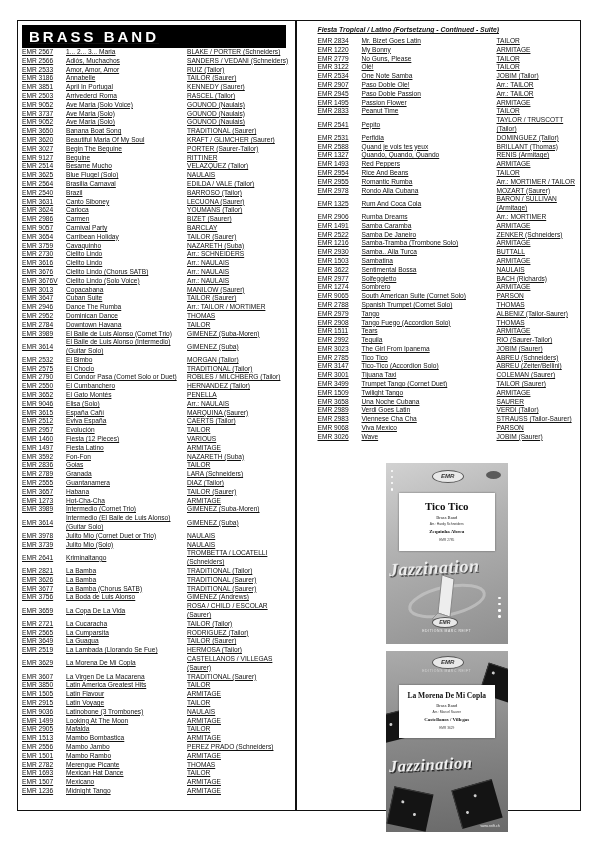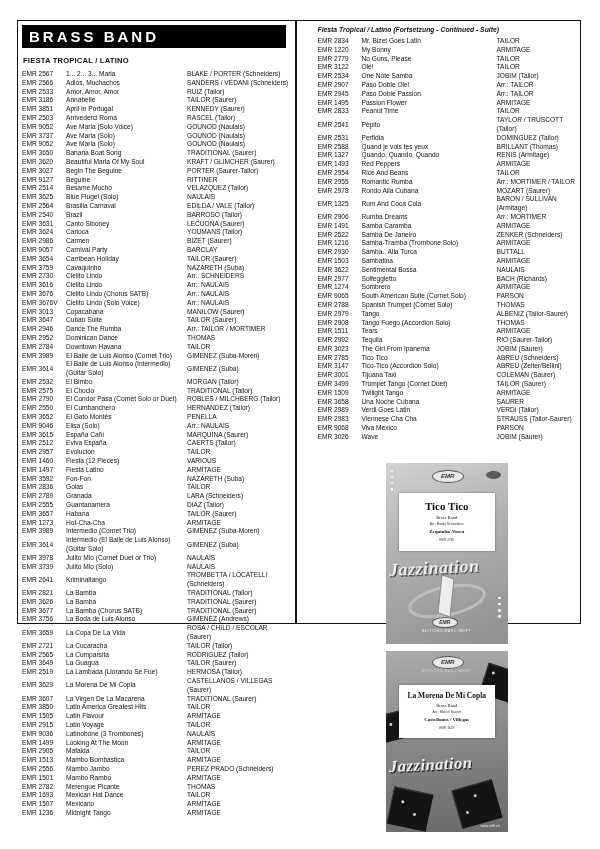--- a/index.html
+++ b/index.html
@@ -1,19 +1,19 @@
 <!DOCTYPE html>
 <html><head>
 <meta charset="utf-8">
 <style>
   html,body{margin:0;padding:0;background:#fff;}
   .page{position:relative;width:600px;height:849px;background:#fff;overflow:hidden;
         font-family:"Liberation Sans",sans-serif;color:#111;}
-  .main-box{position:absolute;left:17px;top:20px;width:564px;height:604px;
-            border:1.5px solid #111;box-sizing:border-box;display:flex;background:#fff;}
+  .main-box{position:absolute;left:17px;top:20px;width:564px;height:791px;
+            border:1.5px solid #111;box-sizing:border-box;display:flex;background:#fff;text-decoration:underline;}
   .left-col{width:277px;box-sizing:border-box;padding:4px 3px 0 4px;}
   .divider{width:1.5px;background:#111;flex:none;}
   .right-col{flex:1;box-sizing:border-box;padding:3px 4px 0 21px;position:relative;}
 
   .brand-bar{background:#000;color:#fff;width:264px;box-sizing:border-box;
              padding:4px 6px 4px 7px;font-size:15px;font-weight:bold;letter-spacing:3px;
              line-height:15px;}
   .section-title{font-weight:bold;font-size:7.6px;letter-spacing:.2px;margin:8px 0 5px 1px;}
 
   .entries{font-size:6.6px;line-height:8.8px;}
@@ -85,21 +85,20 @@
 </head>
 <body>
 
 <div class="page">
   <div class="main-box">
 
     <div class="left-col">
       <div class="brand-bar">
         <span>BRASS BAND</span>
       </div>
-      <div class="section-title">FIESTA TROPICAL / LATINO</div>
       <div class="entries left" id="left-list">
           <div class="row">
             <span class="cell-emr">EMR 2567</span>
             <span class="cell-title">1... 2... 3... Maria</span>
             <span class="cell-arr">BLAKE / PORTER (Schneiders)</span>
           </div>
           <div class="row">
             <span class="cell-emr">EMR 2566</span>
             <span class="cell-title">Adiós, Muchachos</span>
             <span class="cell-arr">SANDERS / VEDANI (Schneiders)</span>

